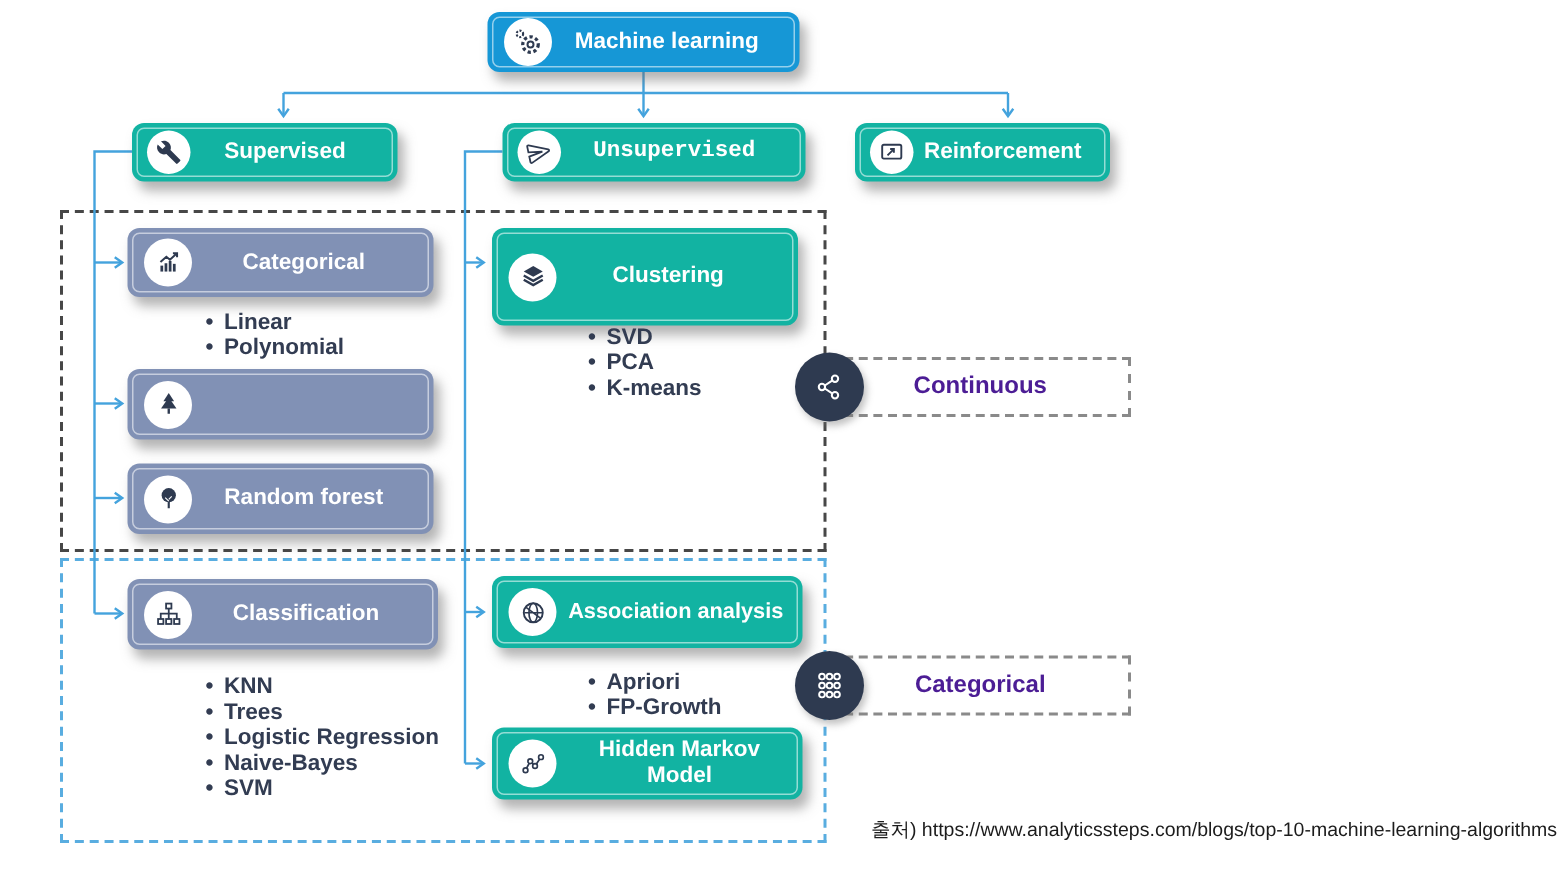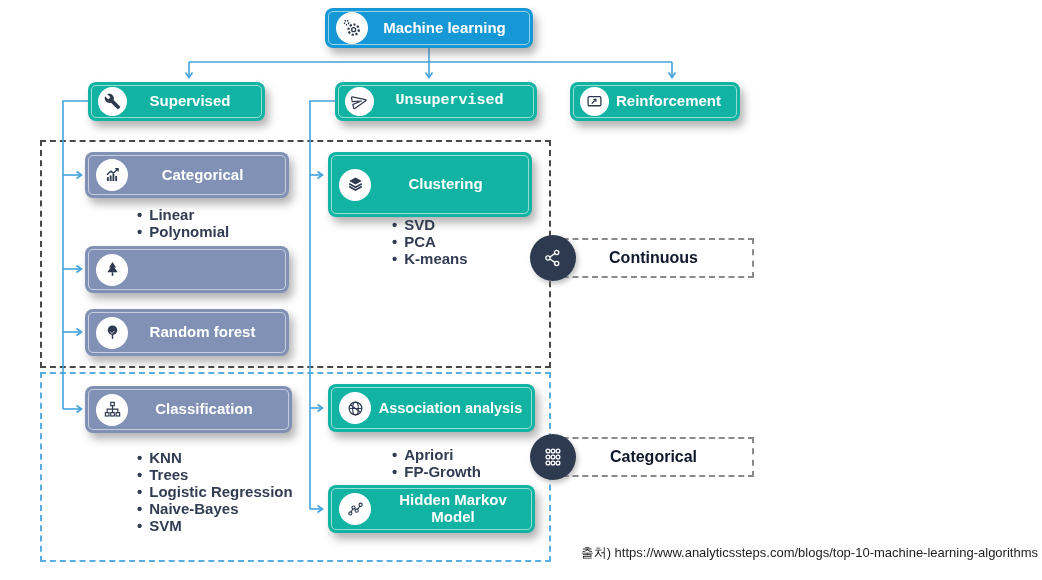--- a/index.html
+++ b/index.html
@@ -40,21 +40,21 @@
     position:absolute;z-index:2;margin:0;padding:0;list-style:none;
     color:#323c52;font-weight:700;font-size:15px;
   }
   .bullets li{line-height:17px;white-space:nowrap;}
   .bullets li::before{content:"\2022";margin-right:7px;}
   .badge{position:absolute;z-index:2;width:226px;height:46px;}
   .badge .badge-rect{
     position:absolute;left:23px;top:3px;width:201px;height:40px;box-sizing:border-box;
     border:2px dashed #8a8a8a;display:flex;align-items:center;justify-content:center;
   }
-  .badge .badge-label{color:#0f172a;font-weight:700;font-size:16px;}
+  .badge .badge-label{color:#4c1d95;font-weight:700;font-size:16px;}
   .badge .badge-circle{
     position:absolute;left:0;top:0;width:46px;height:46px;border-radius:50%;
     background:#2e3a50;display:flex;align-items:center;justify-content:center;
     box-shadow:2px 3px 5px rgba(120,120,120,0.45);
   }
   .source-note{
     position:absolute;z-index:2;right:4px;top:544px;
     font-size:13px;color:#1c1c1c;font-weight:400;
   }
   svg.glyph{display:block;}

